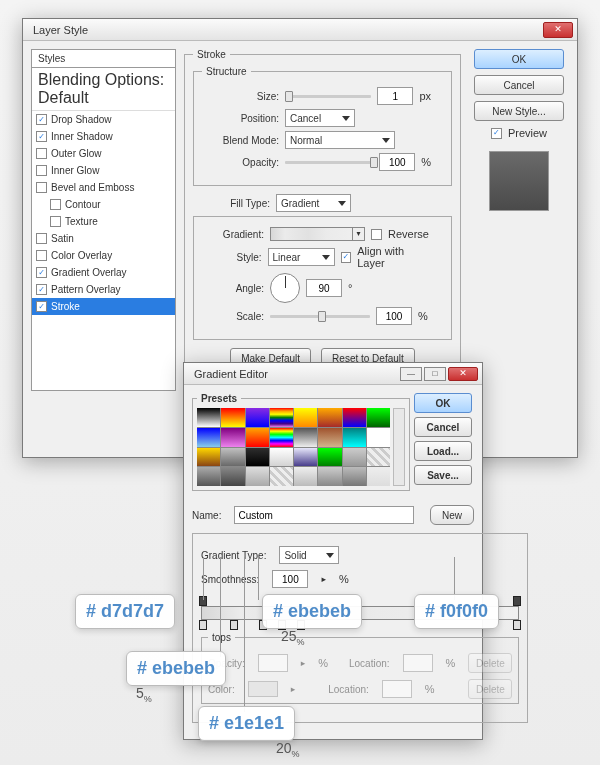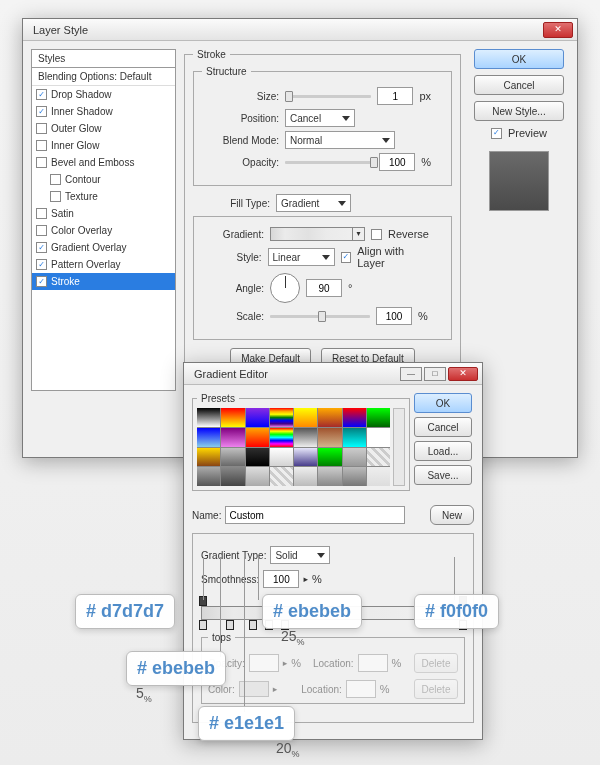--- a/index.html
+++ b/index.html
@@ -4,21 +4,21 @@
 <style>
   * { box-sizing: border-box; font-family: "Segoe UI", Tahoma, sans-serif; }
   body { margin: 0; width: 600px; height: 765px; background: linear-gradient(#f4f4f4,#ececec); position: relative; font-size: 11px; color: #333; }
   .window { position: absolute; background: #f0f0f0; border: 1px solid #7a7a7a; box-shadow: 0 4px 20px rgba(0,0,0,.3); }
   .titlebar { height: 22px; background: linear-gradient(#fbfbfb,#e4e4e4); border-bottom: 1px solid #bbb; display: flex; align-items: center; padding: 0 4px; }
   .titlebar .title { flex: 1; font-size: 11px; padding-left: 6px; }
   .closebtn { width: 30px; height: 16px; background: linear-gradient(#e07070,#c93030); border: 1px solid #a02020; border-radius: 2px; color: white; text-align: center; line-height: 13px; font-size: 9px; cursor: default; }
   .body { padding: 8px; display: flex; gap: 8px; }
   .styles-box { width: 145px; border: 1px solid #999; background: #fff; }
   .styles-header { background: #fff; border-bottom: 1px solid #999; padding: 3px 6px; font-size: 10px; }
-  .styles-sub { padding: 3px 6px; font-size: 10px; border-bottom: 1px solid #ddd; }
+  .styles-sub { padding: 3px 6px; font-size: 16px; border-bottom: 1px solid #ddd; }
   .style-item { padding: 3px 4px; display: flex; align-items: center; gap: 4px; font-size: 10px; }
   .style-item.indent { padding-left: 18px; }
   .style-item.selected { background: #2a7de1; color: white; }
   .chk { width: 11px; height: 11px; border: 1px solid #888; background: #fff; display: inline-flex; align-items: center; justify-content: center; font-size: 8px; line-height: 1; color: #2a7de1; }
   .chk.on::after { content: "✓"; }
   .main-panel { flex: 1; }
   fieldset { border: 1px solid #aaa; margin: 0 0 8px 0; padding: 6px 8px 10px 8px; }
   legend { font-size: 10px; padding: 0 4px; }
   .row { display: flex; align-items: center; gap: 6px; margin: 4px 12px; }
   .row label { width: 65px; text-align: right; font-size: 10px; }
@@ -40,21 +40,21 @@
   .ge-window { left: 183px; top: 362px; width: 300px; }
   .ge-body { padding: 8px; }
   .preset-grid { flex: 1; display: grid; grid-template-columns: repeat(8, 1fr); grid-template-rows: repeat(4, 1fr); gap: 1px; background:#888; }
   .preset-grid div { background: #ccc; }
   .ge-right { width: 60px; display:flex; flex-direction:column; gap:4px; }
   .grad-bar-wrap { margin: 6px 0 0 0; }
   .grad-bar { height: 14px; border: 1px solid #888; background: linear-gradient(90deg,#d7d7d7,#ebebeb 12%, #e1e1e1 35%, #ebebeb 55%, #f0f0f0); position: relative; }
   .stop-top, .stop-bot { position: absolute; width: 8px; height: 10px; background:#444; border:1px solid #222; }
   .stop-top { top: -11px; }
   .stop-bot { bottom: -11px; background:#ddd; }
-  .ge-field-row { display:flex; align-items:center; gap:4px; margin-top:6px; }
+  .ge-field-row { display:flex; align-items:center; gap:13px; margin-top:6px; }
   .ge-field-row label { font-size:10px; }
   
   .callout { position: absolute; background: rgba(255,255,255,.95); border: 1px solid #bbb; border-radius: 6px; padding: 6px 10px; font-size: 18px; font-weight: 600; color: #4f8cc9; box-shadow: 0 2px 6px rgba(0,0,0,.15); }
   .callout-pct { position: absolute; font-size: 14px; color: #555; }
   .callout-pct sub { font-size: 9px; }
   .leader { position:absolute; width:1px; background:#999; }
 </style>
 </head>
 <body>
 
@@ -221,21 +221,21 @@
 </div>
 
 <div class="window ge-window">
   <div class="titlebar">
     <span class="title">Gradient Editor</span>
     <div style="width:22px;height:14px;border:1px solid #888;background:#eee;margin-right:2px;text-align:center;font-size:8px;line-height:12px;">—</div>
     <div style="width:22px;height:14px;border:1px solid #888;background:#eee;margin-right:2px;text-align:center;font-size:8px;line-height:12px;">□</div>
     <div class="closebtn" style="width:30px;height:14px;line-height:11px;">✕</div>
   </div>
   <div class="ge-body">
-    <div style="display:flex; gap:4px;">
+    <div style="display:flex; gap:4px;font-weight:bold;">
       <fieldset style="flex:1; padding:4px;">
         <legend>Presets</legend>
         <div style="display:flex; gap:3px;">
           <div class="preset-grid" id="preset-grid" style="height:78px;">
               <div style="background: linear-gradient(rgb(0, 0, 0), rgb(255, 255, 255));"></div>
               <div style="background: linear-gradient(rgb(255, 0, 0), rgb(255, 255, 0));"></div>
               <div style="background: linear-gradient(rgb(138, 43, 226), rgb(0, 0, 255));"></div>
               <div style="background: linear-gradient(red, orange, yellow, green, blue, indigo, violet);"></div>
               <div style="background: linear-gradient(rgb(255, 255, 0), rgb(255, 136, 0));"></div>
               <div style="background: linear-gradient(rgb(255, 170, 0), rgb(165, 42, 42));"></div>

